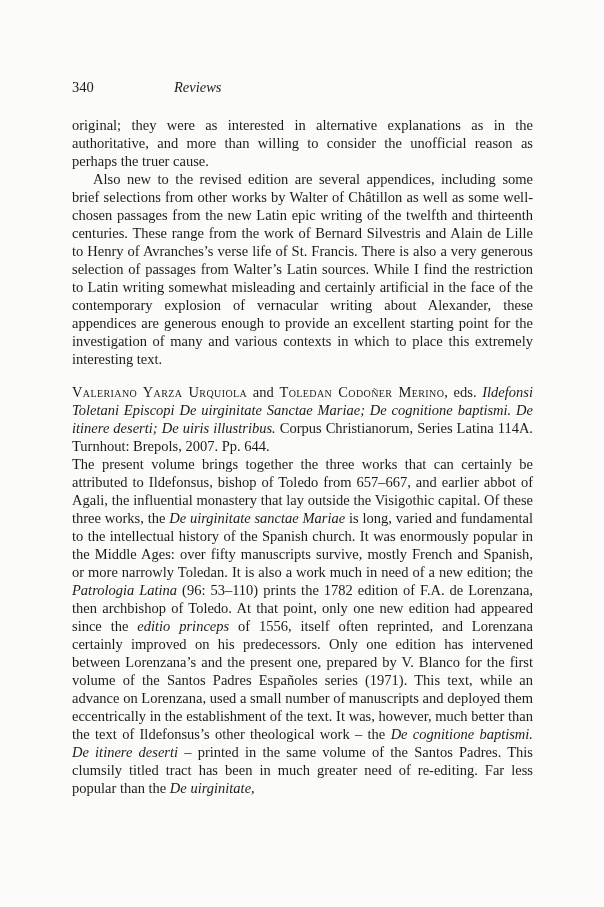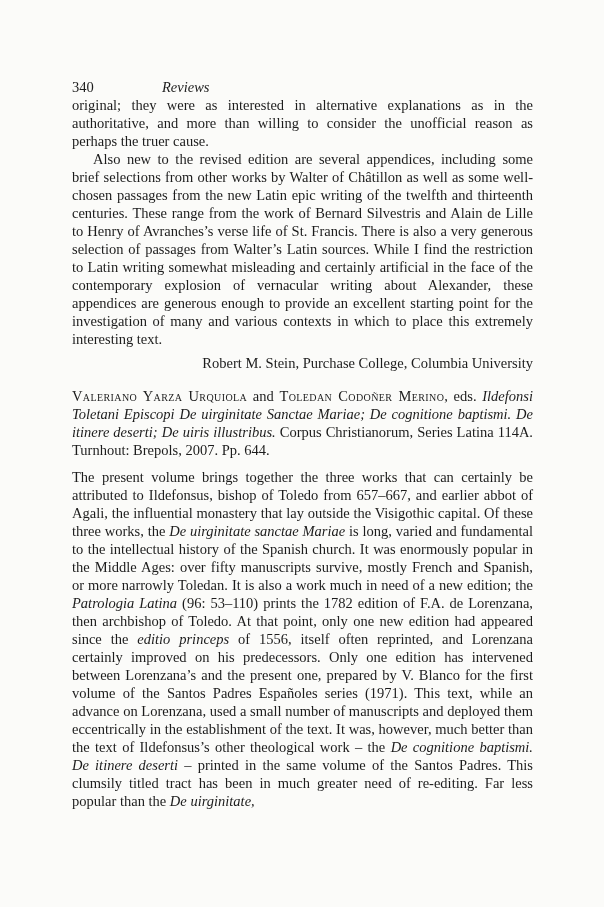--- a/index.html
+++ b/index.html
@@ -17,58 +17,58 @@
     width: 604px;
     height: 907px;
     padding: 78px 71px 0 72px;
     overflow: hidden;
   }
   .running-header {
     display: flex;
     align-items: baseline;
     font-size: 14.5px;
     line-height: 18px;
-    margin-bottom: 0;
+    margin-bottom: 20px;
+    gap: 12px;
   }
   .running-header .pagenum { width: 90px; text-align: left; }
   .running-header .runtitle { flex: 1; font-style: italic; }
   .running-header .spacer { width: 90px; }
   .para {
     font-size: 14.5px;
     line-height: 18px;
     text-align: justify;
     margin: 0;
     font-family: Liberation Serif, serif;
   }
   .para.indent { text-indent: 21px; }
   .byline {
     font-size: 14.5px;
     line-height: 18px;
     text-align: right;
     margin-top: 6px;
   }
   .heading { margin-top: 15px; }
-  .after-heading { margin-top: 9px; }
+  .after-heading { margin-top: 0; }
   .it { font-style: italic; }
   .sc { font-variant: small-caps; letter-spacing: 0.4px; }
 </style>
 </head>
 <body>
 
 <div class="page">
 
   <div class="running-header">
     <span class="pagenum">340</span>
     <span class="runtitle">Reviews</span>
     <span class="spacer"></span>
   </div>
 
   <p class="para"><span>original; they were as interested in alternative explanations as in the authoritative, and more than willing to consider the unofficial reason as perhaps the truer cause.</span></p>
 
   <p class="para indent"><span>Also new to the revised edition are several appendices, including some brief selections from other works by Walter of Châtillon as well as some well-chosen passages from the new Latin epic writing of the twelfth and thirteenth centuries. These range from the work of Bernard Silvestris and Alain de Lille to Henry of Avranches’s verse life of St. Francis. There is also a very generous selection of passages from Walter’s Latin sources. While I find the restriction to Latin writing somewhat misleading and certainly artificial in the face of the contemporary explosion of vernacular writing about Alexander, these appendices are generous enough to provide an excellent starting point for the investigation of many and various contexts in which to place this extremely interesting text.</span></p>
 
-  <div class="byline">Robert M. Stein, Purchase College, Columbia University</div>
 
   <p class="para heading"><span class="sc">Valeriano Yarza Urquiola</span><span> and </span><span class="sc">Toledan Codoñer Merino</span><span>, eds. </span><span class="it">Ildefonsi Toletani Episcopi De uirginitate Sanctae Mariae; De cognitione baptismi. De itinere deserti; De uiris illustribus.</span><span> Corpus Christianorum, Series Latina 114A. Turnhout: Brepols, 2007. Pp. 644.</span></p>
 
   <p class="para after-heading"><span>The present volume brings together the three works that can certainly be attributed to Ildefonsus, bishop of Toledo from 657–667, and earlier abbot of Agali, the influential monastery that lay outside the Visigothic capital. Of these three works, the </span><span class="it">De uirginitate sanctae Mariae</span><span> is long, varied and fundamental to the intellectual history of the Spanish church. It was enormously popular in the Middle Ages: over fifty manuscripts survive, mostly French and Spanish, or more narrowly Toledan. It is also a work much in need of a new edition; the </span><span class="it">Patrologia Latina</span><span> (96: 53–110) prints the 1782 edition of F.A. de Lorenzana, then archbishop of Toledo. At that point, only one new edition had appeared since the </span><span class="it">editio princeps</span><span> of 1556, itself often reprinted, and Lorenzana certainly improved on his predecessors. Only one edition has intervened between Lorenzana’s and the present one, prepared by V. Blanco for the first volume of the Santos Padres Españoles series (1971). This text, while an advance on Lorenzana, used a small number of manuscripts and deployed them eccentrically in the establishment of the text. It was, however, much better than the text of Ildefonsus’s other theological work – the </span><span class="it">De cognitione baptismi. De itinere deserti</span><span> – printed in the same volume of the Santos Padres. This clumsily titled tract has been in much greater need of re-editing. Far less popular than the </span><span class="it">De uirginitate,</span></p>
 
 </div>
 
 </body></html>

